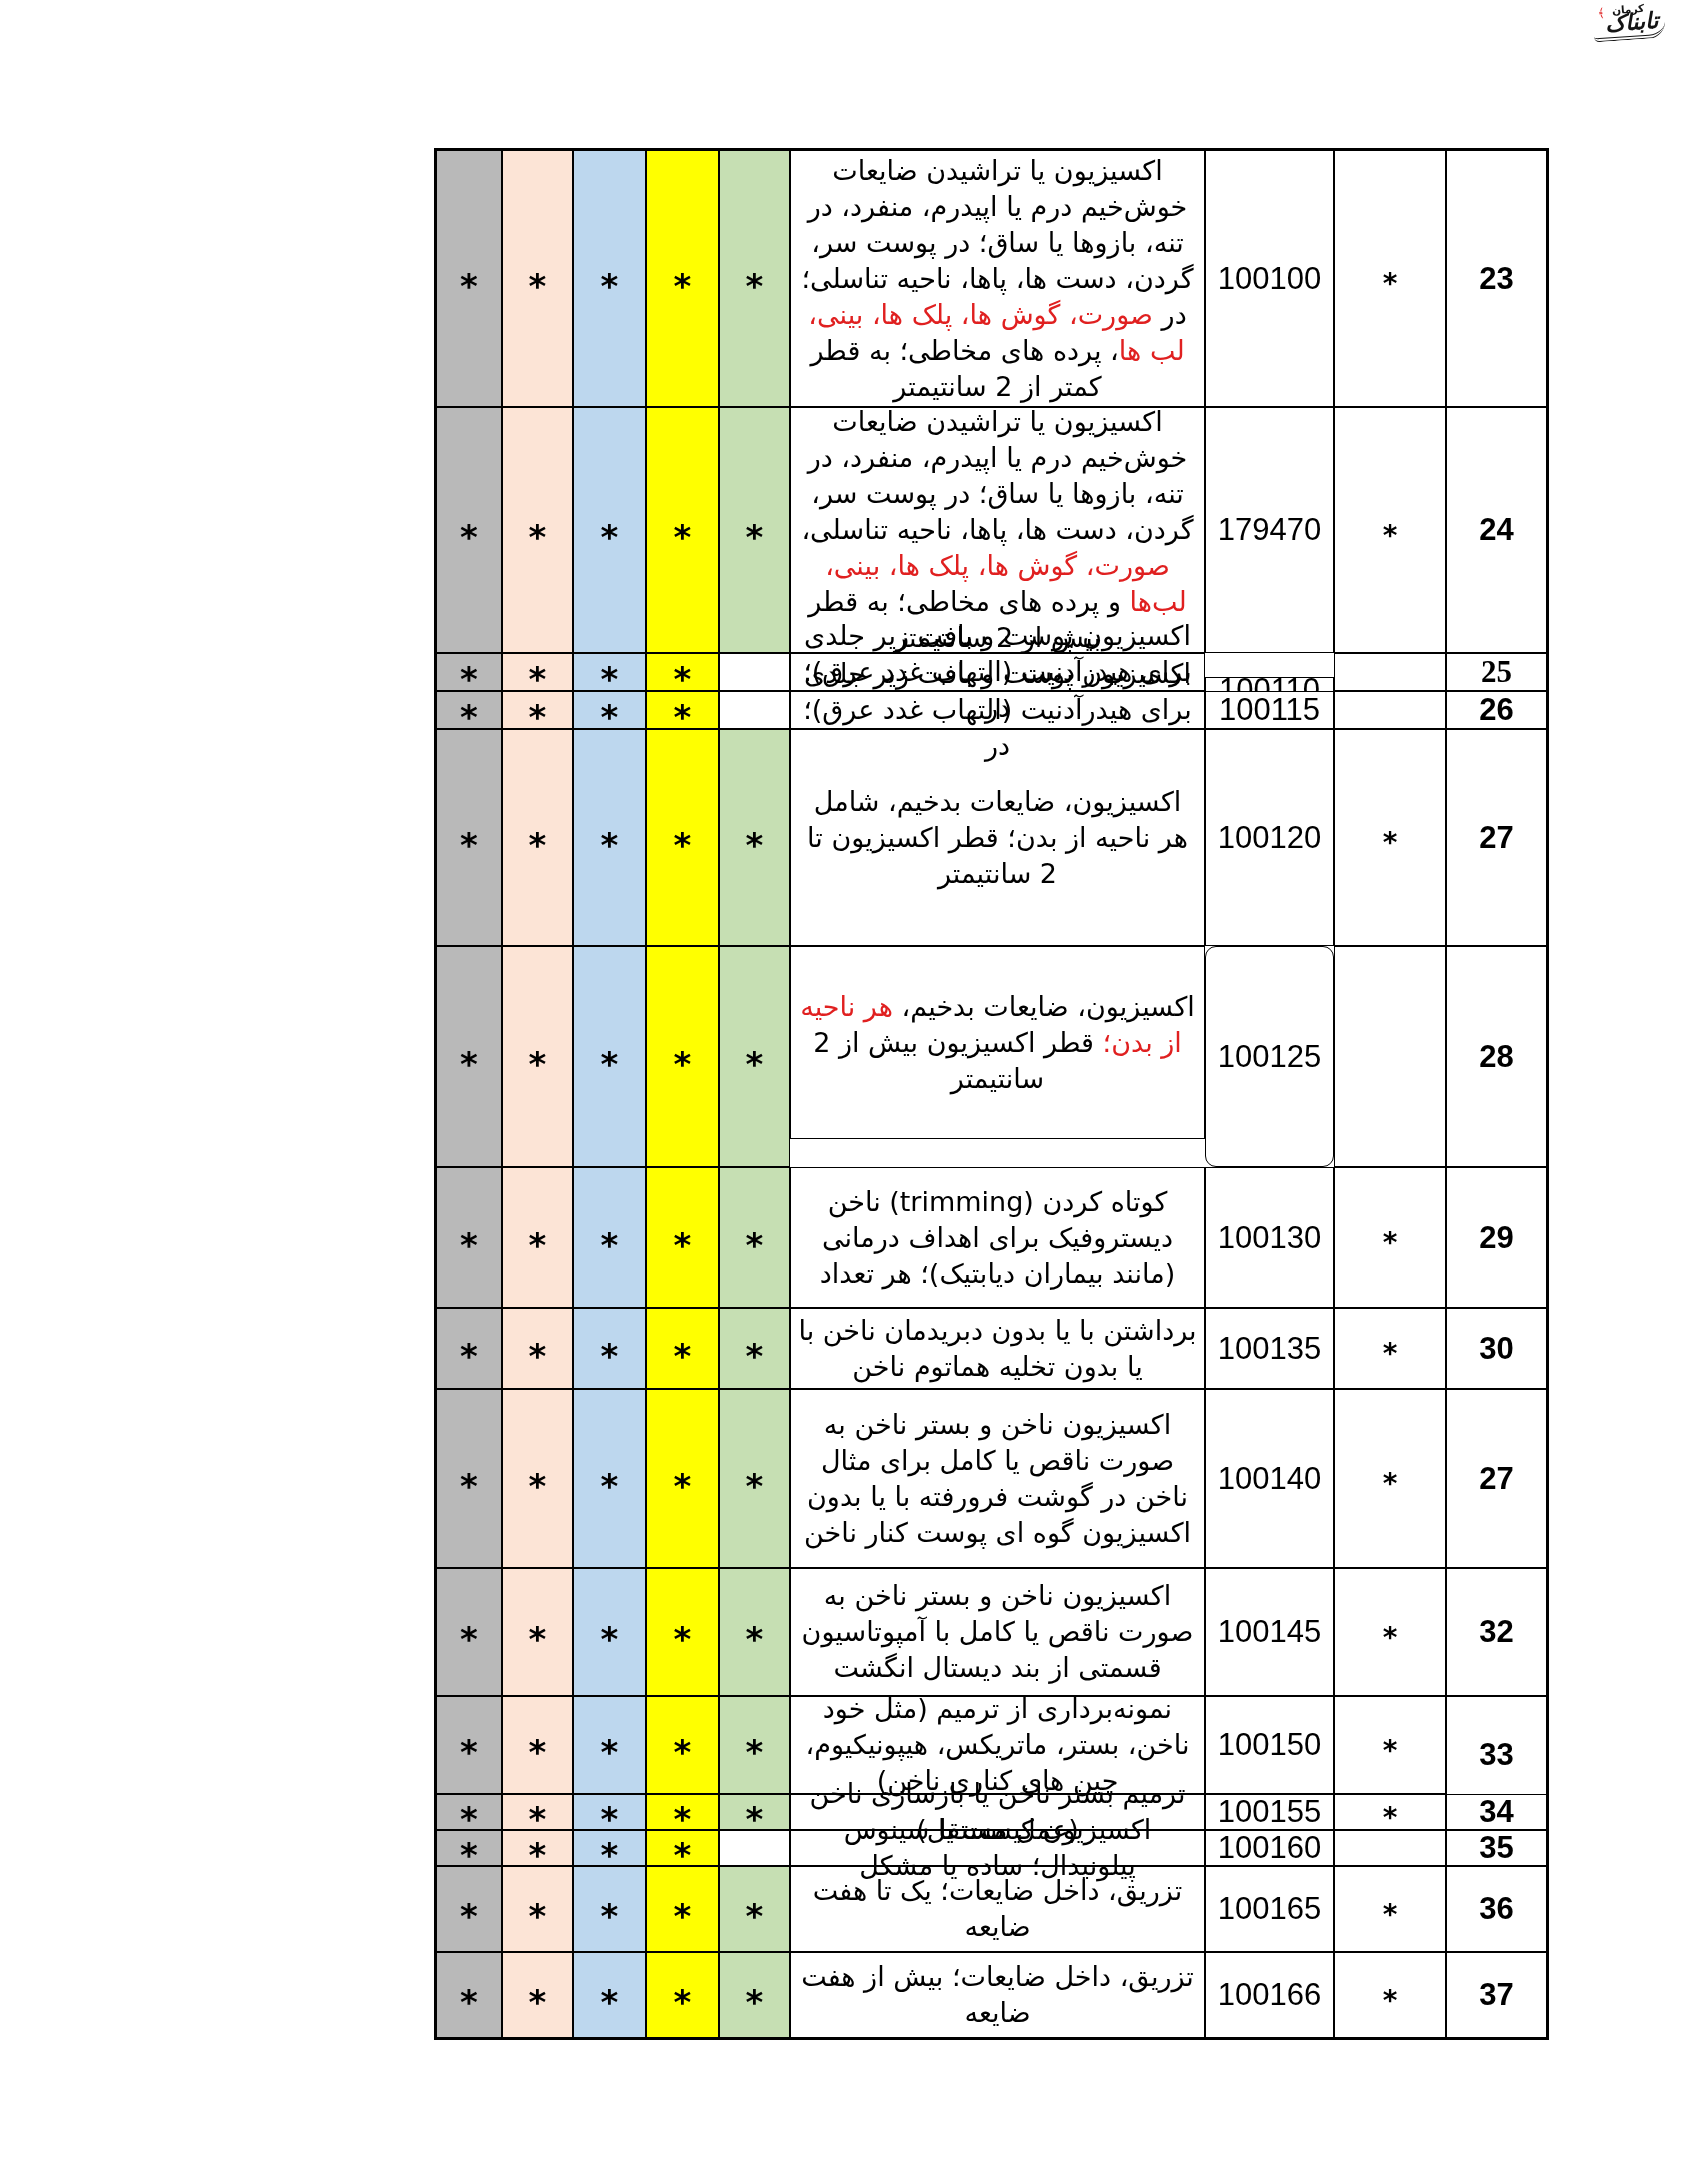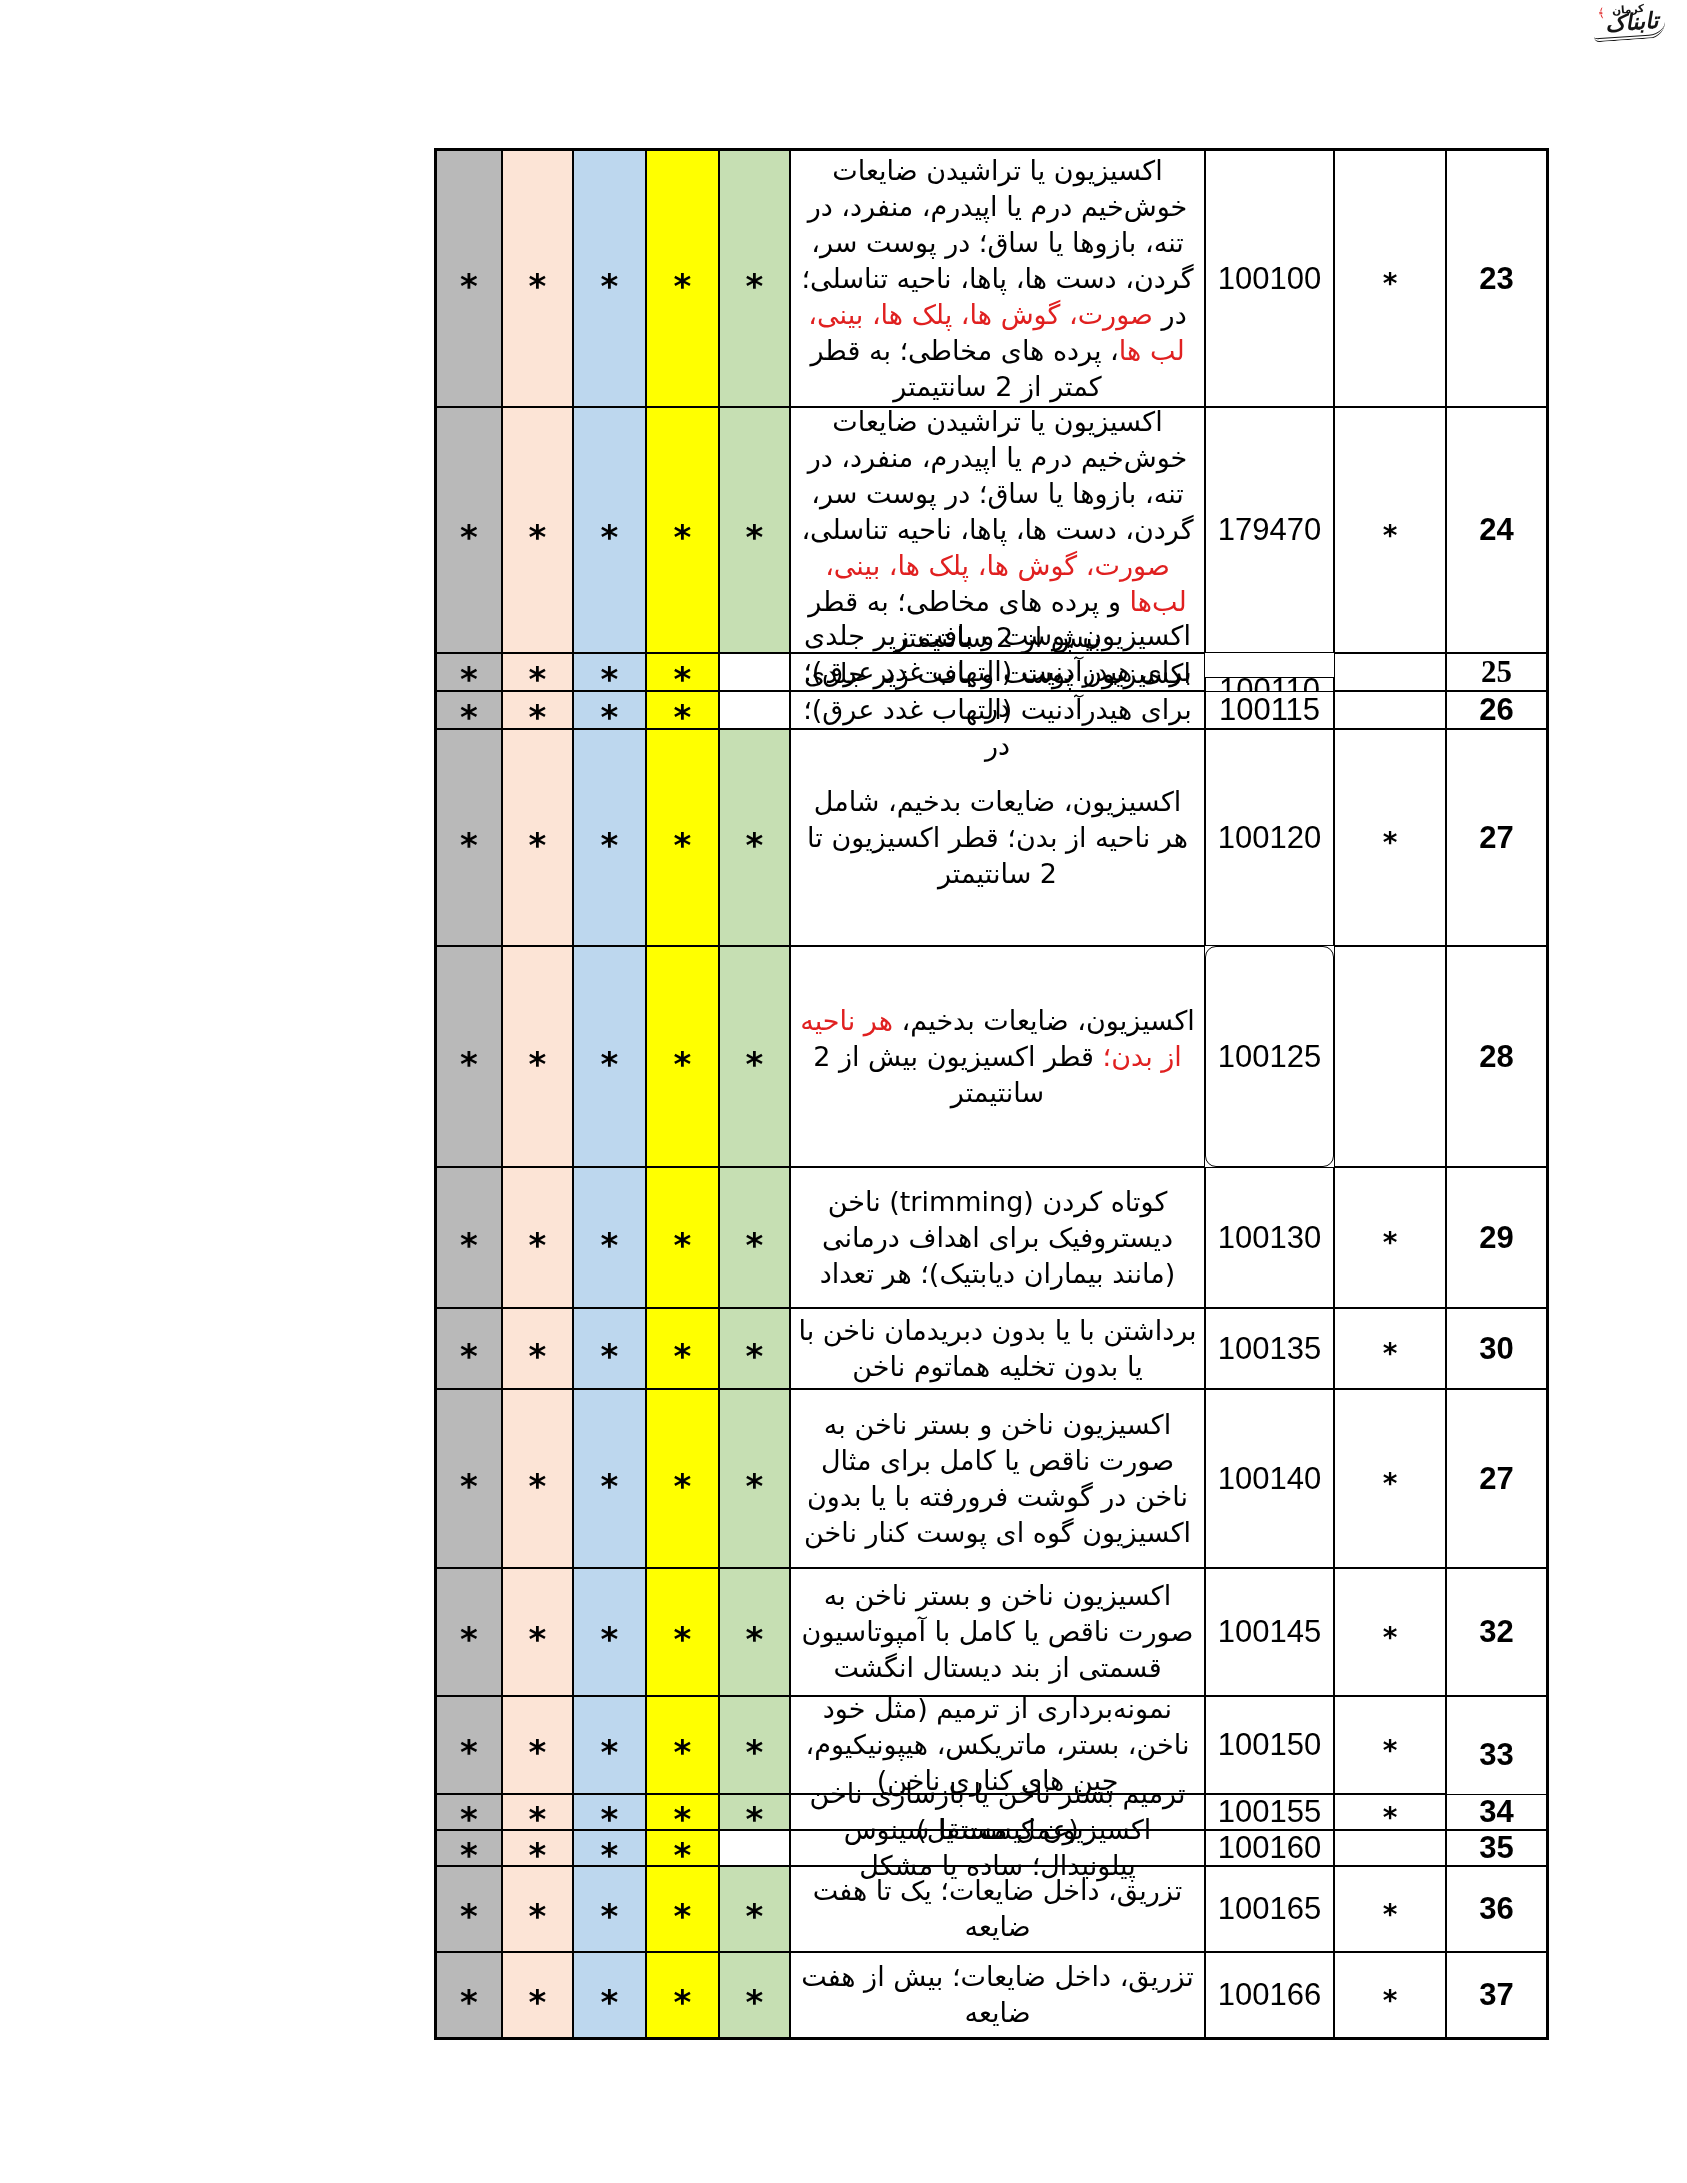--- a/index.html
+++ b/index.html
@@ -174,21 +174,21 @@
         </div>
       <div class="cell star c-blue" style="height: 221px; background: rgb(189, 215, 238);">
           <span>*</span>
         </div>
       <div class="cell star c-yellow" style="height: 221px; background: rgb(255, 255, 0);">
           <span>*</span>
         </div>
       <div class="cell star c-green" style="height: 221px; background: rgb(198, 223, 179);">
           <span>*</span>
         </div>
-      <div class="cell desc" style="height: 221px;">
+      <div class="cell desc" style="height: 193px;">
           <div class="txt"><span>اکسیزیون، ضایعات بدخیم، </span><span class="red">هر ناحیه از بدن؛</span><span> قطر اکسیزیون بیش از 2 سانتیمتر</span></div>
         </div>
       <div class="cell code" style="height: 221px; border-radius: 11px;">100125</div>
       <div class="cell flag" style="height: 221px;">
           <span></span>
         </div>
       <div class="cell num" style="height: 221px;">28</div>
     </div>
       <div class="row" style="height: 141px; grid-auto-rows: 141px;">
       <div class="cell star c-gray" style="height: 141px; background: rgb(185, 185, 185);">

